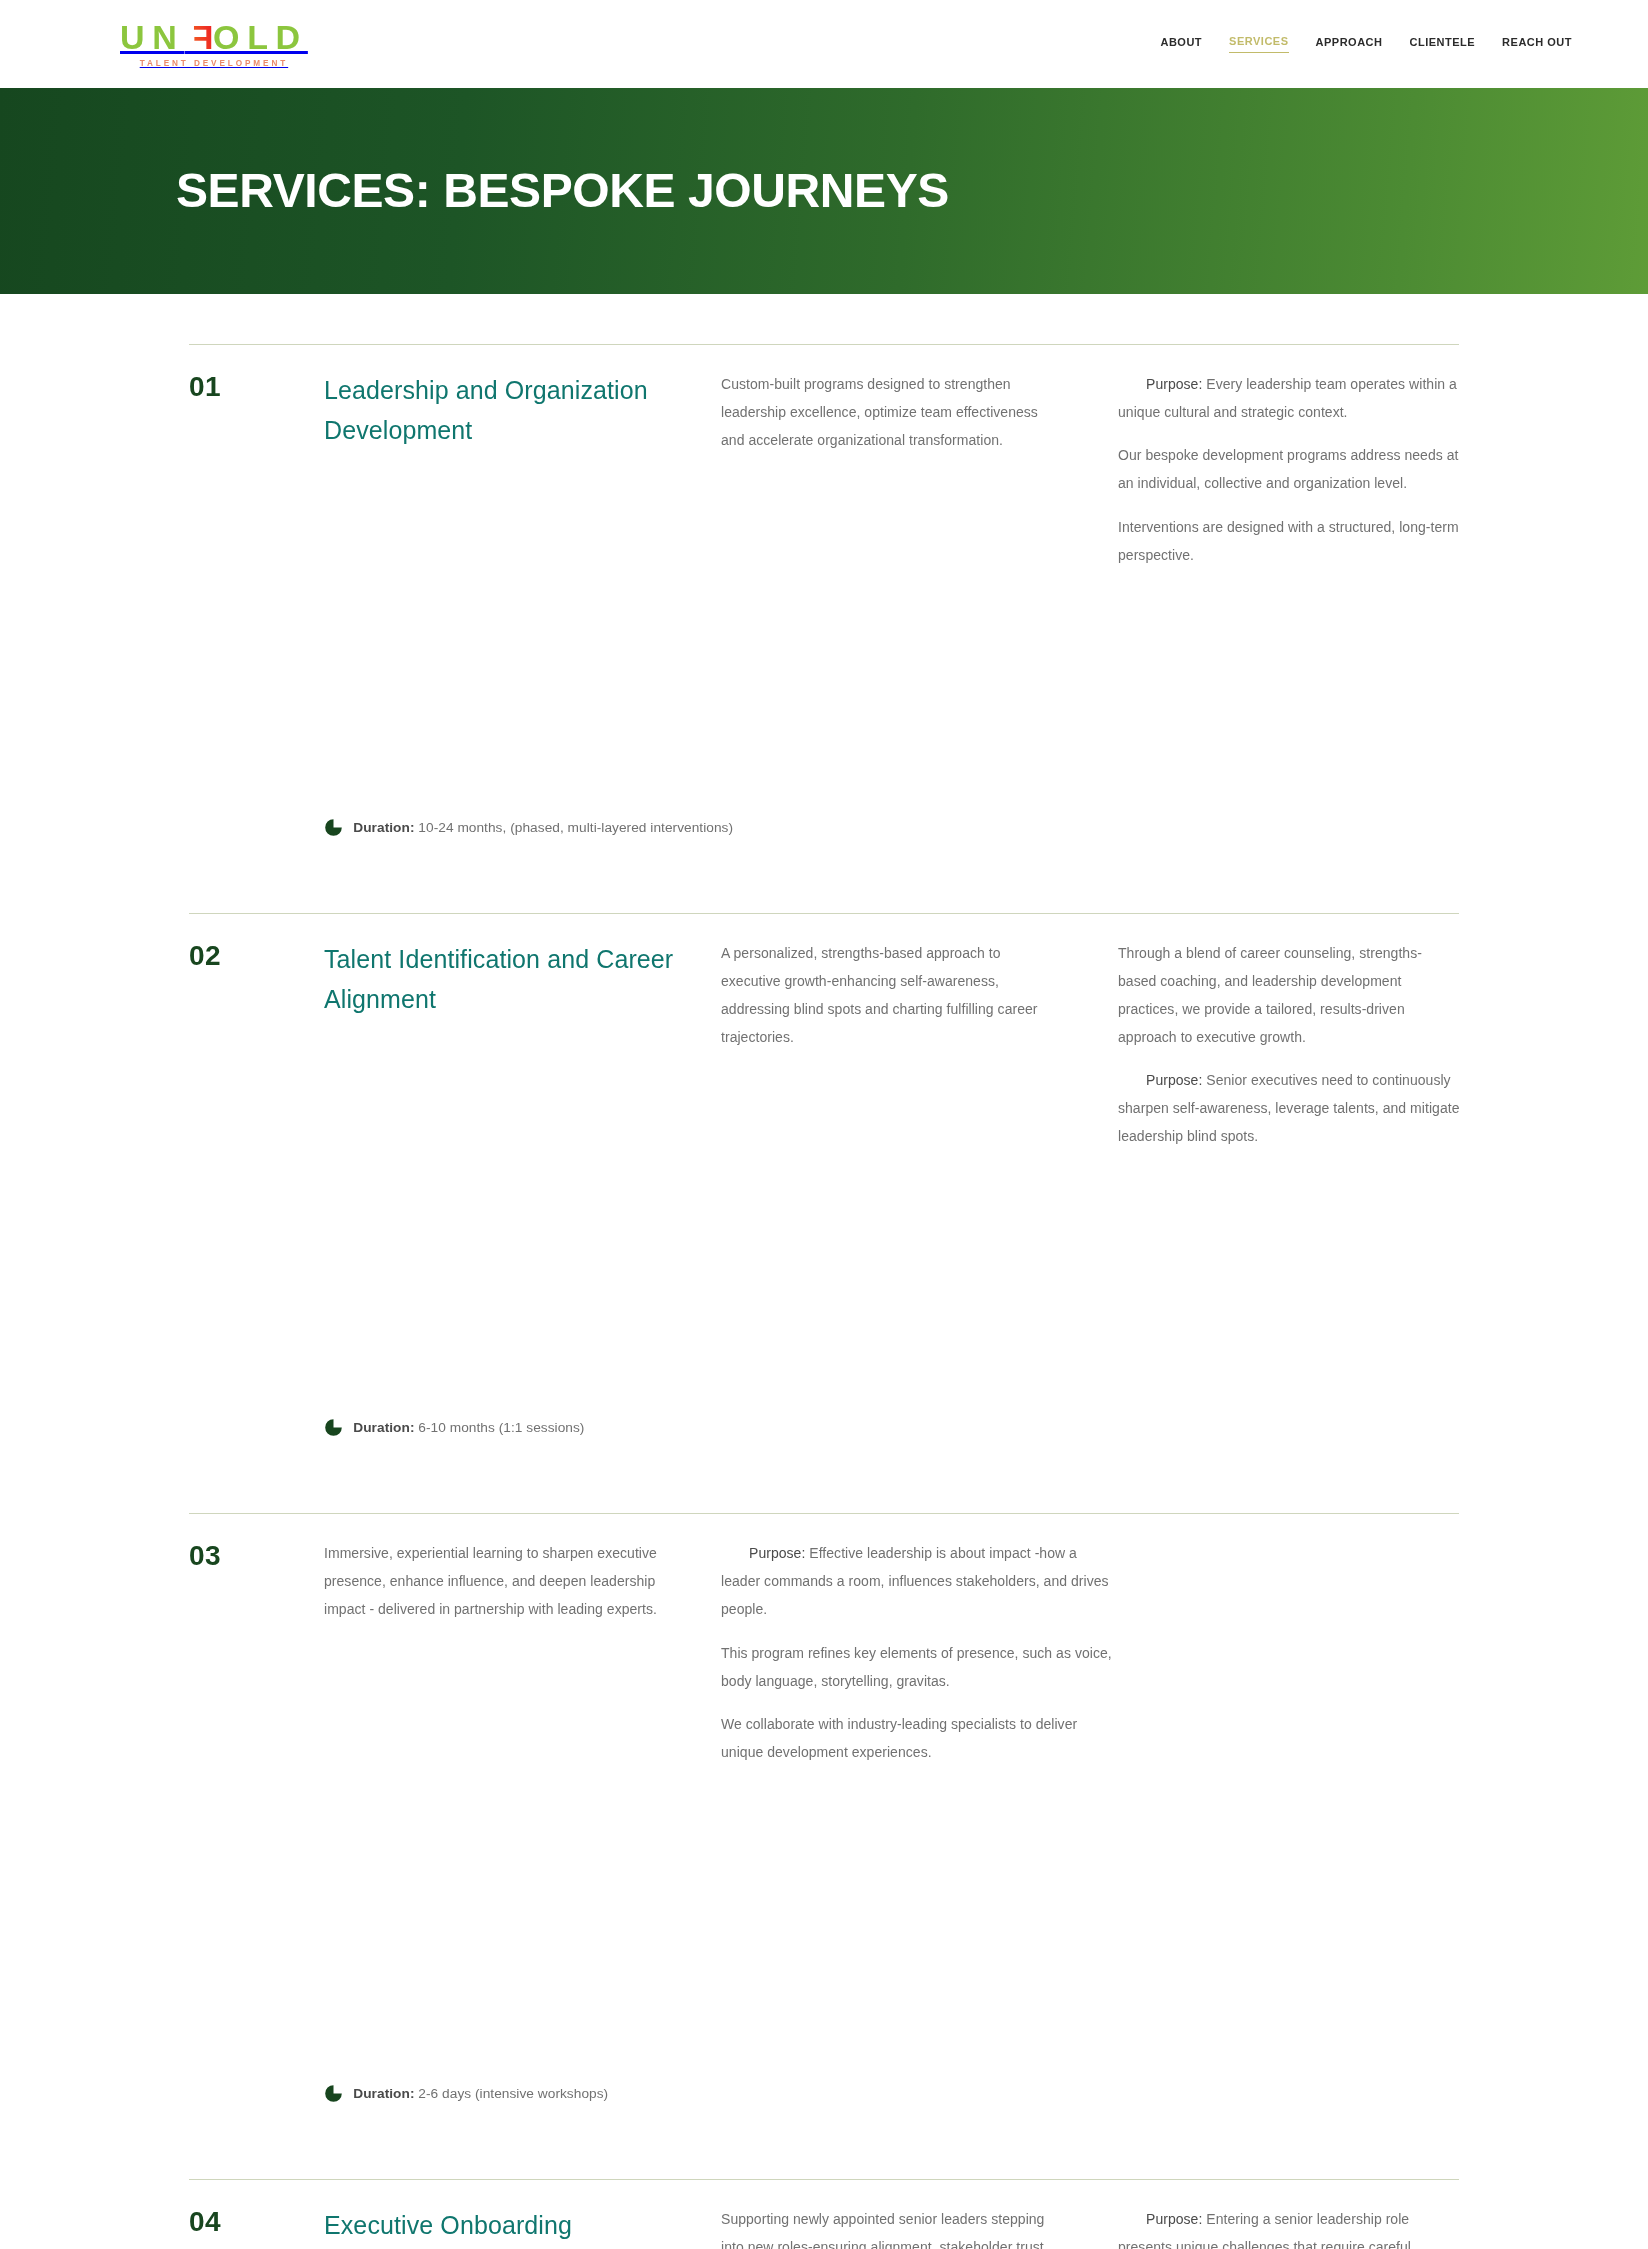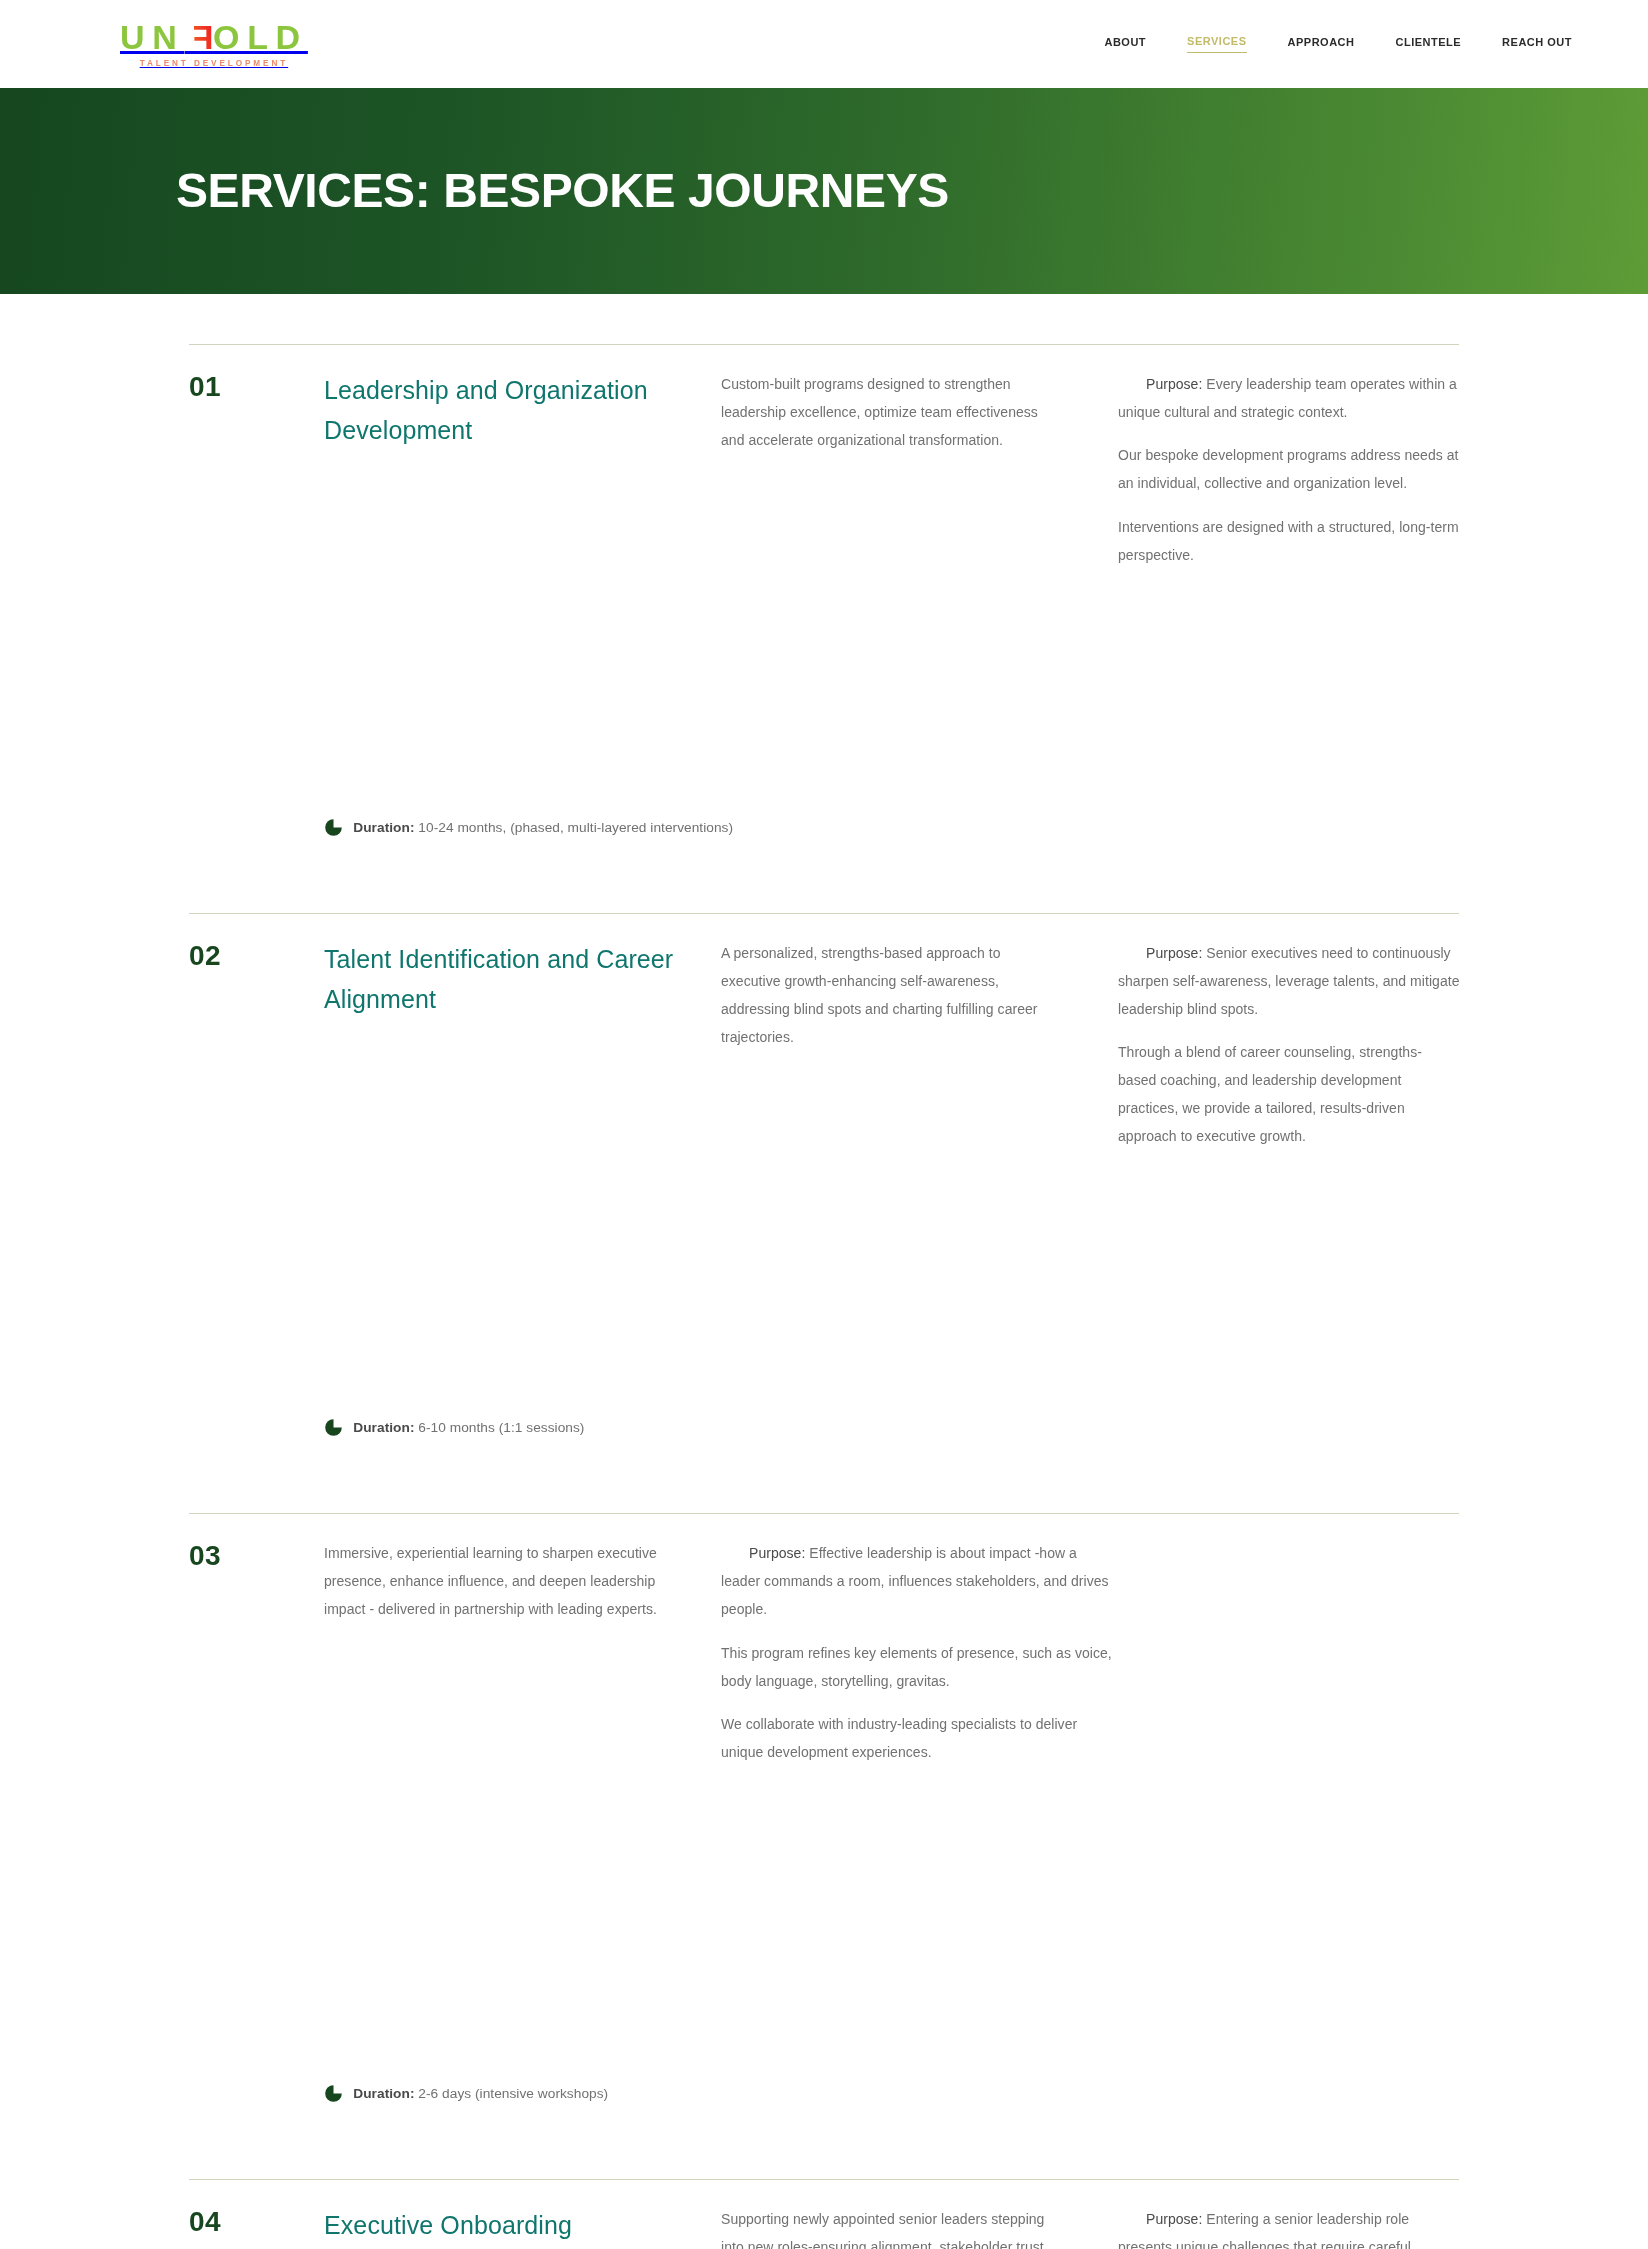--- a/index.html
+++ b/index.html
@@ -48,21 +48,21 @@
     font-size: 8.2px;
     font-weight: 700;
     letter-spacing: 2.9px;
     color: #E98A6A;
   }
 
   .main-nav {
     margin-left: auto;
     display: flex;
     align-items: flex-end;
-    gap: 41px;
+    gap: 27px;
   }
   .nav-link {
     font-size: 11px;
     font-weight: 600;
     letter-spacing: 0.5px;
     color: #2b2b2b;
     text-decoration: none;
     padding-bottom: 4.3px;
     cursor: pointer;
     white-space: nowrap;
@@ -220,22 +220,22 @@
     <div class="block-tail"></div>
   </section>
 
   <section class="service-block">
     <div class="divider"></div>
     <div class="service-grid">
       <div class="svc-num">02</div>
       <div class="svc-title">Talent Identification and Career Alignment</div>
       <div class="svc-desc">A personalized, strengths-based approach to executive growth-enhancing self-awareness, addressing blind spots and charting fulfilling career trajectories.</div>
       <div class="svc-purpose">
+        <p>Through a blend of career counseling, strengths-based coaching, and leadership development practices, we provide a tailored, results-driven approach to executive growth.</p>
         <p><span class="purpose-label">Purpose:</span><span> Senior executives need to continuously sharpen self-awareness, leverage talents, and mitigate leadership blind spots.</span></p>
-        <p>Through a blend of career counseling, strengths-based coaching, and leadership development practices, we provide a tailored, results-driven approach to executive growth.</p>
       </div>
     </div>
     <div class="body-area b2"></div>
     <div class="duration-row">
       <svg class="duration-icon" viewBox="0 0 24 24">
         <path d="M12 12 L12 1.5 A10.5 10.5 0 0 1 22.5 12 L12 12 Z" fill="#ffffff"></path>
         <path d="M12 1.5 A10.5 10.5 0 1 0 22.5 12 L12 12 Z" fill="#17451E"></path>
       </svg>
       <div class="duration-text"><b>Duration:</b><span> 6-10 months (1:1 sessions)</span></div>
     </div>

